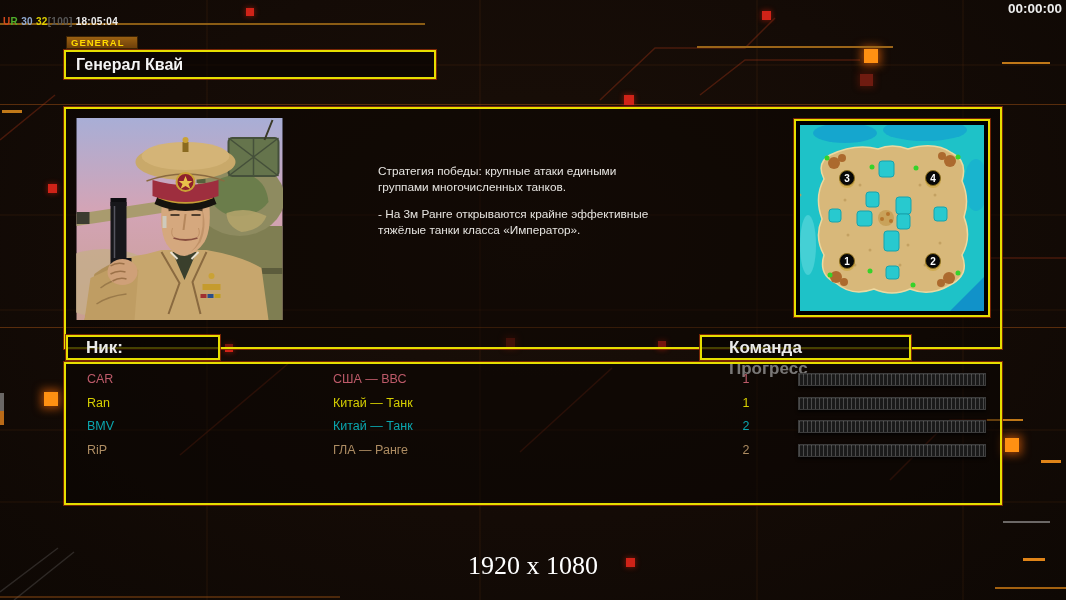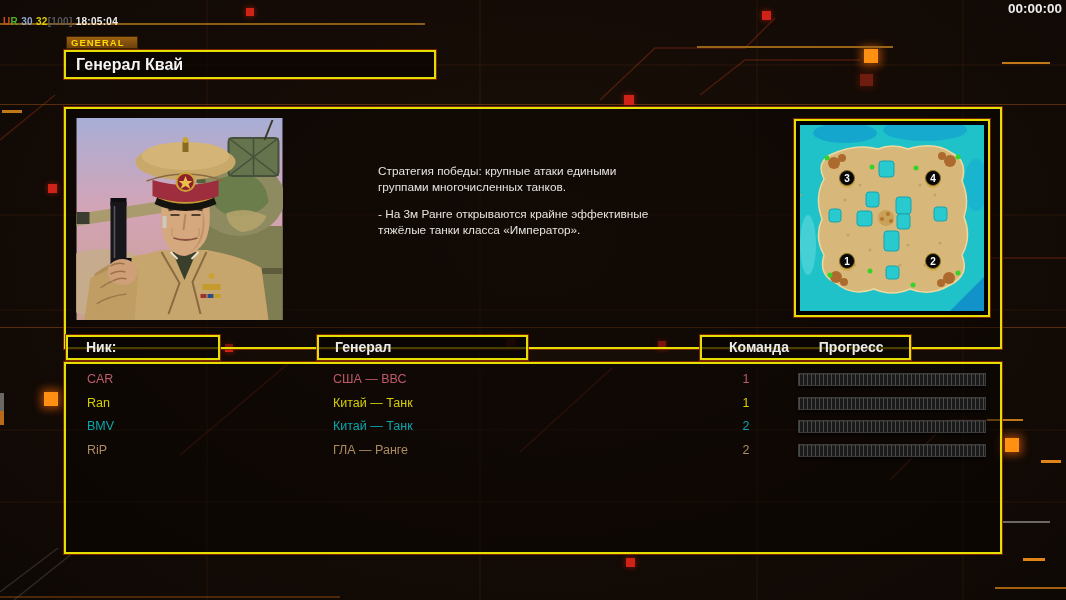--- a/index.html
+++ b/index.html
@@ -39,23 +39,23 @@
   .mapbox{position:absolute;left:794px;top:119px;width:196px;height:198px;
     border:2px solid #e6de00;background:#000;padding:4px;box-sizing:border-box;
     box-shadow:0 0 0 1px rgba(130,40,5,.9);z-index:2;}
   .mapinner{position:relative;width:184px;height:186px;}
   .marker{position:absolute;width:16px;height:16px;border-radius:50%;
     background:#0a0a0a;border:1.5px solid #8a6d1f;box-shadow:0 2px 0 rgba(200,160,50,.55), inset 0 0 3px #000;
     color:#fff;font-size:10px;font-weight:bold;text-align:center;line-height:15px;box-sizing:border-box;}
   
   .hbox{position:absolute;height:25px;border:2px solid #e6de00;background:rgba(8,4,2,.72);
     box-shadow:0 0 0 1px rgba(130,40,5,.9);box-sizing:border-box;
-    color:#eaeaea;font-size:14px;font-weight:bold;line-height:21px;z-index:2;}
-  
-  .tablebox{position:absolute;left:64px;top:362px;width:938px;height:192px;
+    color:#eaeaea;font-size:17px;font-weight:bold;line-height:21px;z-index:2;}
+  
+  .tablebox{position:absolute;left:64px;top:362px;width:938px;height:143px;
     border:2px solid #e6de00;background:rgba(8,4,2,.5);
     box-shadow:0 0 0 1px rgba(130,40,5,.9);box-sizing:border-box;z-index:2;text-decoration:underline;}
   .prow{position:relative;height:23.5px;}
   .rows{position:absolute;left:0;top:4px;width:100%;}
   .prow .nick{position:absolute;left:21px;top:4px;font-size:12.5px;}
   .prow .gen{position:absolute;left:267px;top:4px;font-size:12.5px;}
   .prow .team{position:absolute;left:668px;top:4px;width:24px;text-align:center;font-size:12.5px;}
   .pbar{position:absolute;left:732px;top:5px;width:186px;height:11px;
     background:repeating-linear-gradient(90deg,#4a4a4a 0 1px,#1a1a1a 1px 4px);
     border:1px solid #3c3c3c;box-shadow:inset 0 1px 0 rgba(255,255,255,.07), 0 2px 3px rgba(0,0,0,.7);}
@@ -283,23 +283,20 @@
       </svg>
       <div class="marker" style="left:39px;top:45px;">3</div>
       <div class="marker" style="left:125px;top:45px;">4</div>
       <div class="marker" style="left:39px;top:128px;">1</div>
       <div class="marker" style="left:125px;top:128px;">2</div>
     </div>
   </div>
 
   <div class="hbox layer" style="left:66px;top:335px;width:154px;padding-left:18px;">
     <span>Ник:</span>
-  </div>
-  <div class="hbox layer" style="left:317px;top:335px;width:211px;padding-left:16px;">
-    <span>Генерал</span>
   </div>
   <div class="hbox layer" style="left:700px;top:335px;width:211px;padding-left:27px;">
     <span>Команда</span>
     <span style="display:inline-block;width:22px;"></span>
     <span>Прогресс</span>
   </div>
 
   <div class="tablebox layer">
     <div class="rows">
       <div class="prow">
@@ -330,14 +327,15 @@
         <span class="nick" style="color: rgb(173, 140, 98);">RiP</span>
         <span class="gen" style="color: rgb(173, 140, 98);">ГЛА — Ранге</span>
         <span class="team" style="color: rgb(173, 140, 98);">2</span>
         <div class="pbar">
             <div class="pfill" style="width: 0%;"></div>
           </div>
       </div>
     </div>
   </div>
 
+  <div class="res">1920 x 1080</div>
 
 </div>
 
 </body></html>

